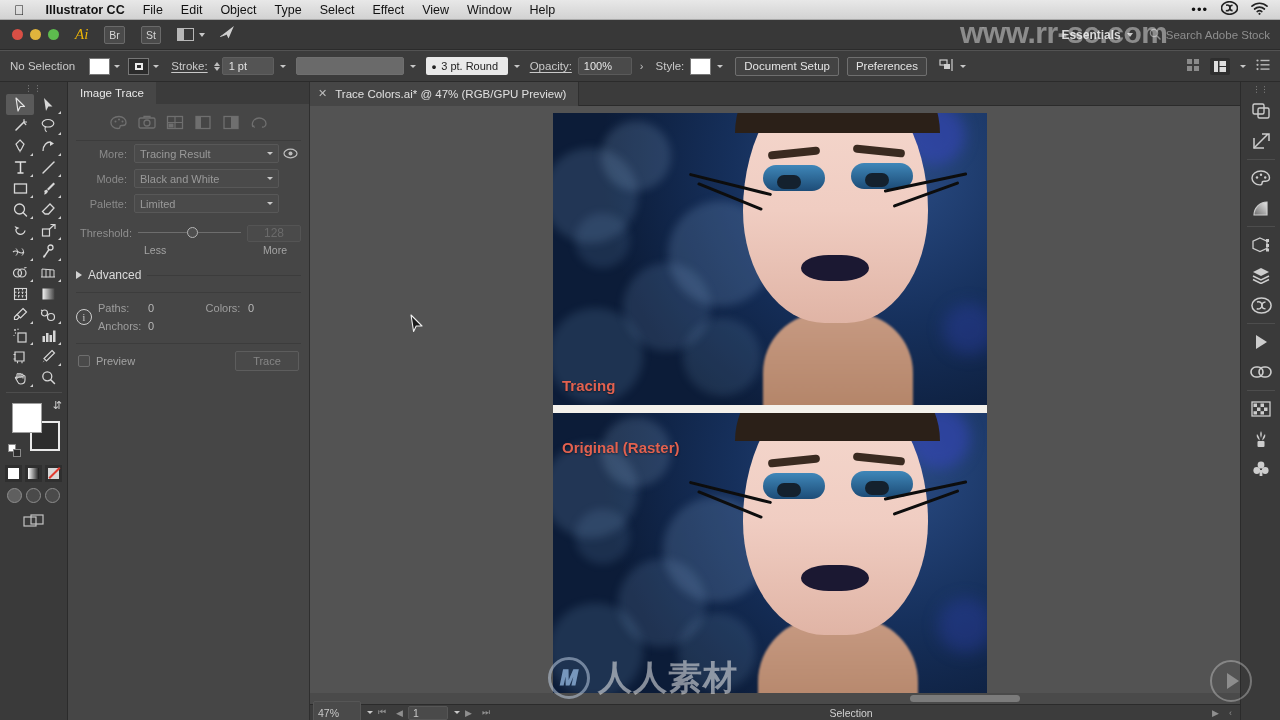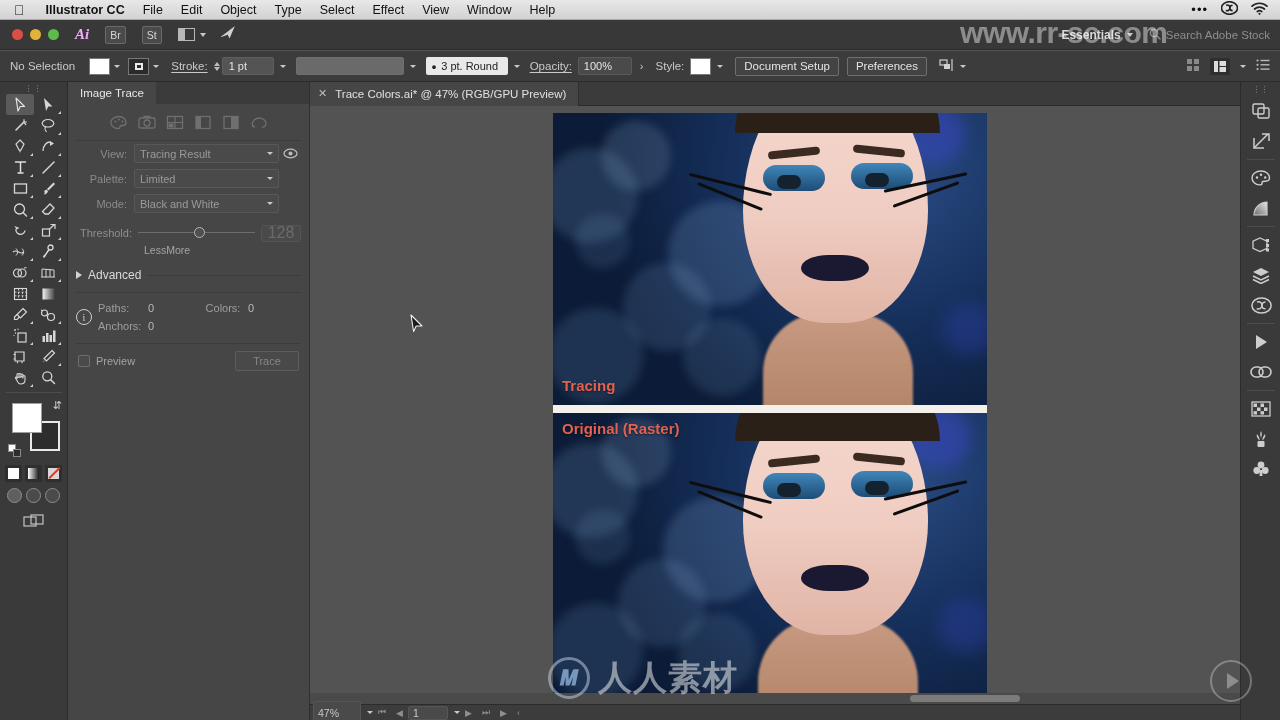--- a/index.html
+++ b/index.html
@@ -30,21 +30,21 @@
   
   .appbar {
     position: absolute; top: 20px; left: 0; width: 1280px; height: 30px;
     background: #383838; display: flex; align-items: center;
     border-bottom: 1px solid #2b2b2b; z-index: 40;
   }
   .traffic { display: flex; align-items: center; gap: 7px; padding-left: 12px; }
   .tl { width: 11px; height: 11px; border-radius: 50%; }
   .tl.r { background: #d94f45; } .tl.y { background: #e0b43c; } .tl.g { background: #5dbb4e; }
   .ai-logo {
-    margin-left: 16px; color: #f0abfc; font-weight: bold; font-style: italic;
+    margin-left: 16px; color: #eab308; font-weight: normal; font-style: italic;
     font-size: 15px; font-family: "Liberation Serif", serif;
   }
   .sqbtn {
     margin-left: 16px; min-width: 20px; height: 18px; padding: 0 4px;
     border: 1px solid #6a6a6a; border-radius: 2px; background: #4a4a4a;
     color: #d6d6d6; font-size: 10.5px; display: flex; align-items: center; justify-content: center;
   }
   .arrange { margin-left: 16px; display: flex; align-items: center; gap: 5px; }
   .arrange .ic { width: 17px; height: 13px; border: 1px solid #b8b8b8; display: flex; }
   .arrange .ic i { display: block; height: 100%; }
@@ -187,23 +187,23 @@
   .eye { font-size: 11px; color: #bdbdbd; }
 
   .thr-row { display: flex; align-items: center; height: 22px; padding: 0 8px; margin-top: 6px; }
   .thr-row .k { width: 62px; text-align: right; color: #8e8e8e; font-size: 11px; padding-right: 6px; }
   .slider { flex: 1; position: relative; height: 12px; }
   .slider .track { position: absolute; top: 5px; left: 0; right: 0; height: 1px; background: #6d6d6d; }
   .slider .knob {
     position: absolute; top: 0; left: 48%; width: 11px; height: 11px; border-radius: 50%;
     border: 1.5px solid #b5b5b5; background: #4f4f4f;
   }
-  .thr-val { width: 40px; height: 17px; margin-left: 6px; background: #4a4a4a; border: 1px solid #545454;
-    color: #6b6b6b; font-size: 16px; display: flex; align-items: center; justify-content: center; border-radius: 2px; }
-  .lessmore { display: flex; padding: 0 22px 0 76px; color: #a4a4a4; font-size: 10.5px; }
+  .thr-val { width: 54px; height: 17px; margin-left: 6px; background: #4a4a4a; border: 1px solid #545454;
+    color: #6b6b6b; font-size: 12px; display: flex; align-items: center; justify-content: center; border-radius: 2px; }
+  .lessmore { display: flex; justify-content: space-between; padding: 0 22px 0 76px; color: #a4a4a4; font-size: 10.5px; }
 
   .adv-row { display: flex; align-items: center; gap: 6px; padding: 0 8px; height: 22px; margin-top: 8px; }
   .adv-row .tri { width: 0; height: 0; border-top: 4.5px solid transparent; border-bottom: 4.5px solid transparent; border-left: 6px solid #d2d2d2; }
   .adv-row .t { color: #dadada; font-size: 12px; }
   .adv-row .rule { flex: 1; height: 1px; background: #3c3c3c; }
 
   .info-block { display: flex; align-items: center; padding: 6px 8px 0; }
   .info-i { width: 16px; height: 16px; border: 1.5px solid #cfcfcf; border-radius: 50%;
     color: #cfcfcf; font-size: 10px; display: flex; align-items: center; justify-content: center;
     font-family: "Liberation Serif", serif; margin-right: 6px; }
@@ -752,46 +752,46 @@
             <path d="M3 12c-2-4 1-9 6-9 3.5 0 7 2 7 5.5 0 2.5-2 4-4 3.5" fill="none" stroke="#6f6f6f" stroke-width="1.3"></path>
             <path d="M2 11.5l3 1.5-1-3z" fill="#6f6f6f"></path>
           </svg>
       </span>
     </div>
 
     <div class="it-divider"></div>
 
 
     <div class="it-row">
-      <span class="k dim">View:</span>
+      <span class="k dim">More:</span>
       <span class="it-sel dim">
         <span>Tracing Result</span>
           <span class="chev sm"></span>
       </span>
       <span class="it-after eye">
         <svg width="15" height="11" viewBox="0 0 15 11">
             <ellipse cx="7.5" cy="5.5" rx="6.5" ry="4.3" fill="none" stroke="#bdbdbd" stroke-width="1.2"></ellipse>
             <circle cx="7.5" cy="5.5" r="2" fill="#bdbdbd"></circle>
           </svg>
       </span>
     </div>
 
     <div class="it-row">
+      <span class="k dim">Mode:</span>
+      <span class="it-sel dim">
+        <span>Black and White</span>
+          <span class="chev sm"></span>
+      </span>
+      <span class="it-after"></span>
+    </div>
+
+    <div class="it-row">
       <span class="k dim">Palette:</span>
       <span class="it-sel dim">
         <span>Limited</span>
-          <span class="chev sm"></span>
-      </span>
-      <span class="it-after"></span>
-    </div>
-
-    <div class="it-row">
-      <span class="k dim">Mode:</span>
-      <span class="it-sel dim">
-        <span>Black and White</span>
           <span class="chev sm"></span>
       </span>
       <span class="it-after"></span>
     </div>
 
     <div class="thr-row">
       <span class="k">Threshold:</span>
       <span class="slider">
         <i class="track"></i>
           <i class="knob"></i>
@@ -903,21 +903,21 @@
         <div style="position:absolute;left:300px;top:42px;width:52px;height:8px;background:#3a2a20;border-radius:6px;transform:rotate(6deg)"></div>
         <div style="position:absolute;left:210px;top:60px;width:62px;height:26px;background:linear-gradient(180deg,#3f87b9,#1d4c77);border-radius:14px"></div>
         <div style="position:absolute;left:298px;top:58px;width:62px;height:26px;background:linear-gradient(180deg,#3f87b9,#1d4c77);border-radius:14px"></div>
         <div style="position:absolute;left:224px;top:70px;width:24px;height:14px;background:#14212e;border-radius:10px"></div>
         <div style="position:absolute;left:312px;top:68px;width:24px;height:14px;background:#14212e;border-radius:10px"></div>
         <div style="position:absolute;left:135px;top:78px;width:85px;height:3px;background:#0d0d0d;transform:rotate(14deg);border-radius:2px"></div>
         <div style="position:absolute;left:142px;top:90px;width:70px;height:3px;background:#0d0d0d;transform:rotate(22deg);border-radius:2px"></div>
         <div style="position:absolute;left:330px;top:76px;width:85px;height:3px;background:#0d0d0d;transform:rotate(-12deg);border-radius:2px"></div>
         <div style="position:absolute;left:338px;top:88px;width:70px;height:3px;background:#0d0d0d;transform:rotate(-20deg);border-radius:2px"></div>
         <div style="position:absolute;left:248px;top:152px;width:68px;height:26px;background:#1b1832;border-radius:34px/16px"></div>
-        <span class="label orig" style="top:7px">Original (Raster)</span>
+        <span class="label orig" style="top:26px">Original (Raster)</span>
       </div>
     </div>
   </div>
 
   <div class="vscroll">
       <div class="thumb"></div>
     </div>
 
   <div class="rdock">
     <div class="rd-grip">⋮⋮</div>
@@ -1042,20 +1042,21 @@
     </span>
     <span class="chev sm" style="margin-left:6px"></span>
     <span class="st-ico">⏮</span>
     <span class="st-ico">◀</span>
     <span class="st-page">
       <span>1</span>
     </span>
     <span class="chev sm" style="margin-left:6px"></span>
     <span class="st-ico">▶</span>
     <span class="st-ico">⏭</span>
+    <span class="st-sel">Selection</span>
     <span class="st-ico">▶</span>
     <span class="st-ico" style="padding-right:8px">‹</span>
   </div>
 
   <div class="cursor">
     <svg width="14" height="19" viewBox="0 0 14 19">
         <path d="M1 1l11 11H6.2L3.6 17.5z" fill="#1a1a1a" stroke="#f0f0f0" stroke-width="1.1" stroke-linejoin="round"></path>
       </svg>
   </div>
 

